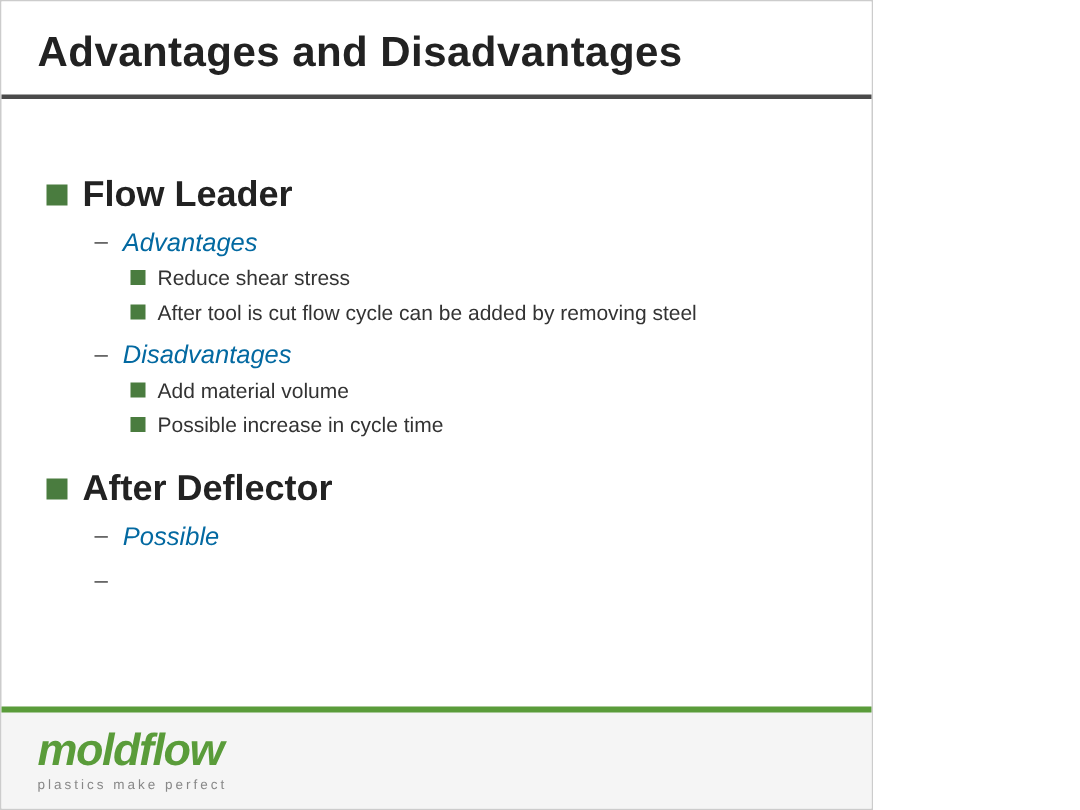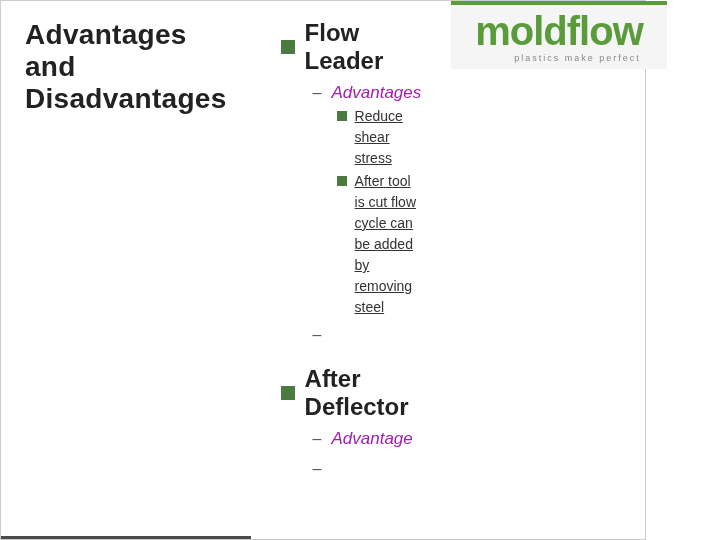--- a/index.html
+++ b/index.html
@@ -7,25 +7,25 @@
     body {
       width: 720px;
       height: 540px;
       background: #ffffff;
       font-family: Arial, sans-serif;
       overflow: hidden;
       position: relative;
     }
 
     .slide {
-      width: 646px;
+      width: 582px;
       height: 540px;
       background: #ffffff;
       display: flex;
-      flex-direction: row;
+      flex-direction: column;
       border: 1px solid #cccccc;
     }
 
     .title-bar {
       background: #ffffff;
       padding: 18px 24px 12px 24px;
       border-bottom: 3px solid #4a4a4a;
     }
 
     .title-bar h1 {
@@ -34,20 +34,21 @@
       color: #222222;
       letter-spacing: 0.3px;
     }
 
     .content {
       flex: 1;
       padding: 18px 30px 10px 30px;
       display: flex;
       flex-direction: column;
       gap: 6px;
+      margin-top: 32px;
     }
 
     .top-level-item {
       display: flex;
       flex-direction: column;
       margin-bottom: 8px;
     }
 
     .top-level-header {
       display: flex;
@@ -84,21 +85,21 @@
 
     .dash {
       color: #555555;
       font-size: 16px;
       font-weight: normal;
       margin-right: 2px;
     }
 
     .sub-label {
       font-size: 17px;
-      color: #a21caf;
+      color: #0369a1;
       font-style: italic;
     }
 
     .bullet-items {
       margin-left: 24px;
       display: flex;
       flex-direction: column;
       gap: 2px;
     }
 
@@ -113,53 +114,52 @@
       height: 10px;
       background: #4a7c3f;
       flex-shrink: 0;
       margin-top: 5px;
     }
 
     .bullet-text {
       font-size: 14px;
       color: #333333;
       line-height: 1.5;
-      text-decoration: underline;
     }
 
     .footer {
       height: 68px;
       background: #f5f5f5;
       border-top: 4px solid #5a9c3a;
       display: flex;
       align-items: center;
       padding: 0 24px;
     }
 
     .logo-container {
       display: flex;
       flex-direction: column;
       align-items: flex-start;
     }
 
     .logo-text {
-      font-size: 40px;
+      font-size: 30px;
       font-weight: bold;
       color: #5a9c3a;
+      font-style: italic;
       letter-spacing: -1px;
       line-height: 1;
     }
 
     .logo-tagline {
       font-size: 9px;
       color: #888888;
       letter-spacing: 2px;
       text-transform: lowercase;
       margin-top: 2px;
-      margin-left: 39px;
     }
   </style>
 </head>
 <body>
 
 <div class="slide">
 
   <div class="title-bar">
     <h1>Advantages and Disadvantages</h1>
   </div>
@@ -185,34 +185,45 @@
           <div class="bullet-item">
             <div class="small-green-bullet"></div>
             <span class="bullet-text">After tool is cut flow cycle can be added by removing steel</span>
           </div>
         </div>
       </div>
 
       <div class="sub-section">
         <div class="sub-header">
           <span class="dash">–</span>
+          <span class="sub-label">Disadvantages</span>
+        </div>
+        <div class="bullet-items">
+          <div class="bullet-item">
+            <div class="small-green-bullet"></div>
+            <span class="bullet-text">Add material volume</span>
+          </div>
+          <div class="bullet-item">
+            <div class="small-green-bullet"></div>
+            <span class="bullet-text">Possible increase in cycle time</span>
+          </div>
         </div>
       </div>
     </div>
 
     <div class="top-level-item">
       <div class="top-level-header">
         <div class="green-bullet"></div>
         <span class="top-level-label">After Deflector</span>
       </div>
 
       <div class="sub-section">
         <div class="sub-header">
           <span class="dash">–</span>
-          <span class="sub-label">Advantage</span>
+          <span class="sub-label">Possible</span>
         </div>
       </div>
 
       <div class="sub-section">
         <div class="sub-header">
           <span class="dash">–</span>
         </div>
       </div>
     </div>
 

